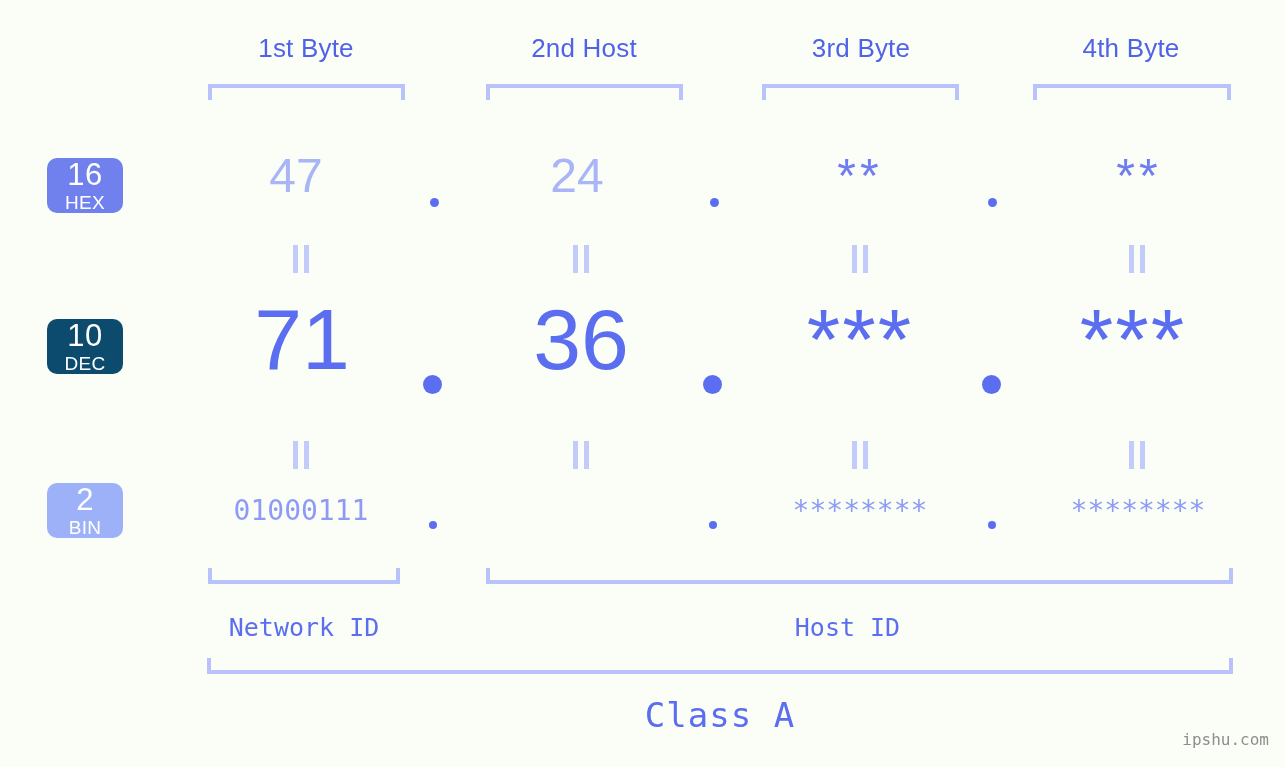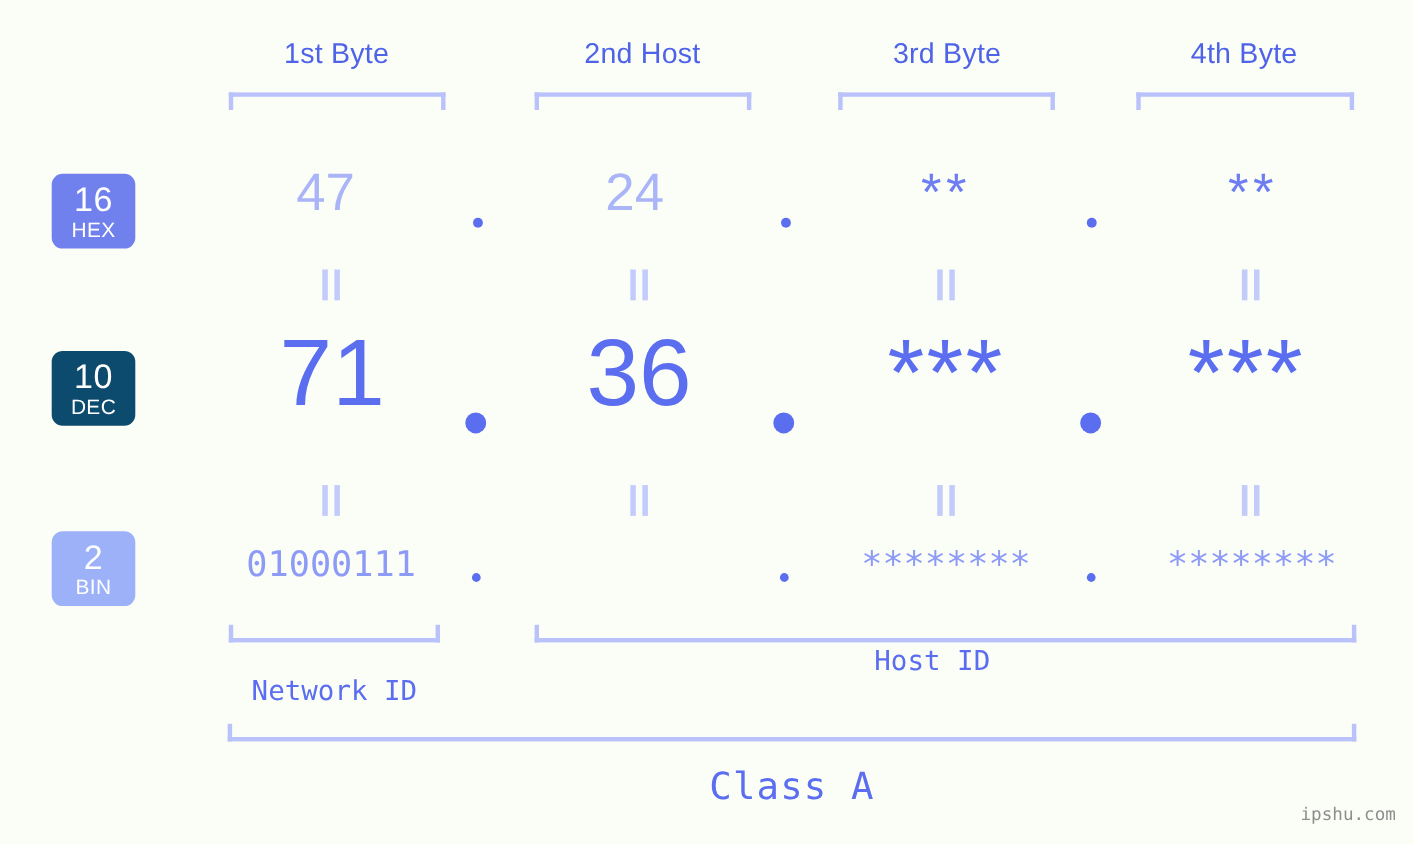--- a/index.html
+++ b/index.html
@@ -49,21 +49,21 @@
     border-left: 4px solid #b9c2fb;
     border-right: 4px solid #b9c2fb;
     box-sizing: border-box;
   }
 
   
   .badge {
     position: absolute;
     left: 47px;
     width: 76px;
-    height: 68px;
+    height: 55px;
     border-radius: 10px;
     color: #ffffff;
     display: flex;
     flex-direction: column;
     align-items: center;
     justify-content: center;
     line-height: 1;
   }
   .badge .num {
     font-size: 31px;
@@ -101,21 +101,21 @@
     font-size: 86px;
     color: #5b6ef0;
     font-family: "Liberation Sans", sans-serif;
     line-height: 1;
   }
   .dec-val.stars {
     letter-spacing: 2px;
   }
   .bin-val {
     top: 497px;
-    font-size: 32px;
+    font-size: 28px;
     color: #8d9bf6;
     font-family: "DejaVu Sans Mono", monospace;
     line-height: 1;
     letter-spacing: 0px;
   }
 
   
   .dot {
     position: absolute;
     border-radius: 50%;
@@ -256,20 +256,20 @@
   <div class="cell bin-val" style="left:1018px;">********</div>
 
   <div class="dot bin" style="left:429px; top:521px;"></div>
   <div class="dot bin" style="left:709px; top:521px;"></div>
   <div class="dot bin" style="left:988px; top:521px;"></div>
 
   <div class="bracket-bottom" style="left:208px; top:568px; width:192px;"></div>
   <div class="bracket-bottom" style="left:486px; top:568px; width:747px;"></div>
 
   <div class="id-label" style="left:184px; top:613px; width:240px;">Network ID</div>
-  <div class="id-label" style="left:740px; top:586px; width:215px;">Host ID</div>
+  <div class="id-label" style="left:740px; top:613px; width:215px;">Host ID</div>
 
   <div class="bracket-bottom" style="left:207px; top:658px; width:1026px;"></div>
   <div class="class-label" style="left:207px; top:695px; width:1026px;">Class A</div>
 
   <div class="watermark">ipshu.com</div>
 
 </div>
 
 </body></html>

